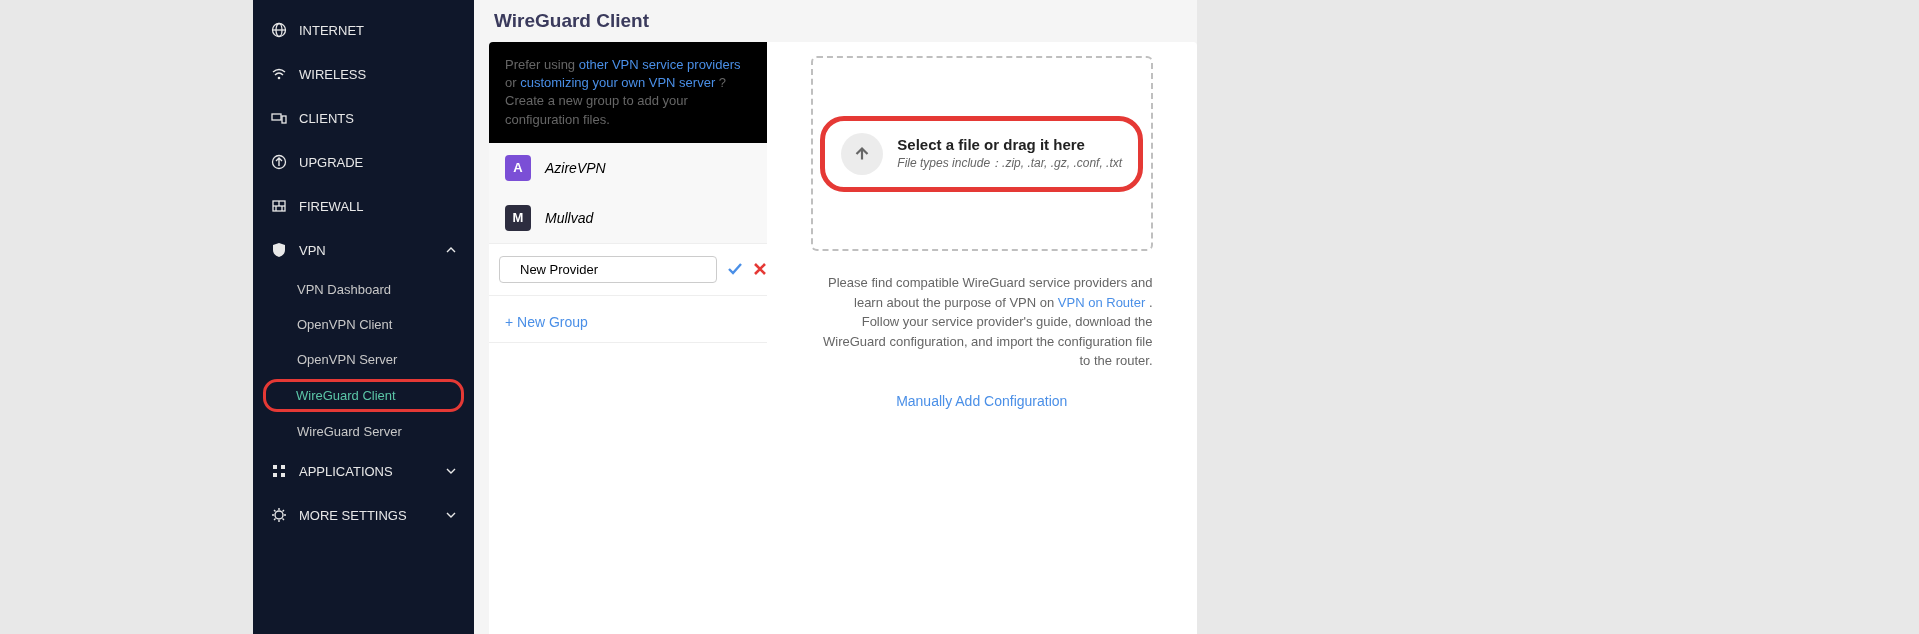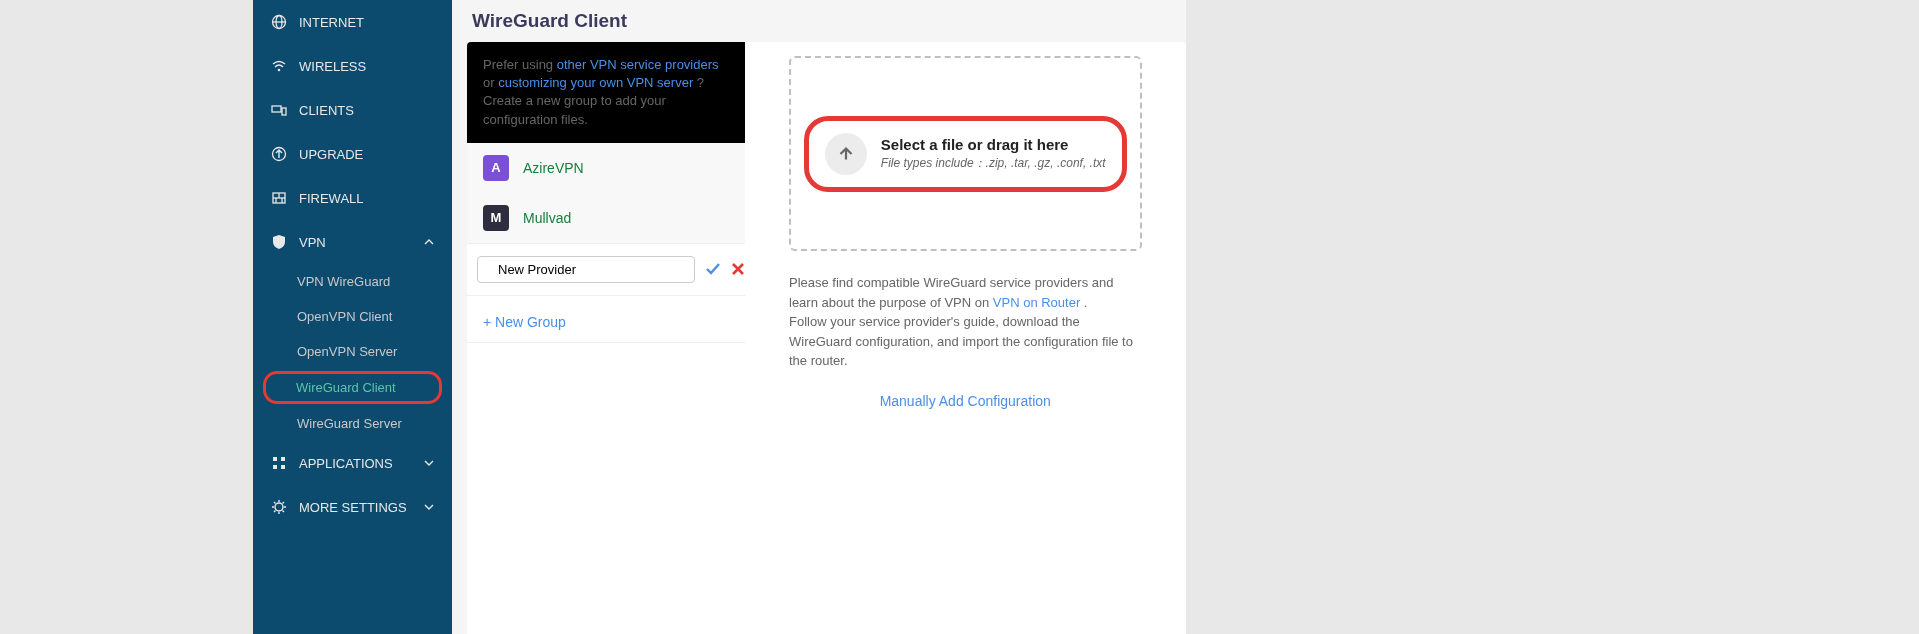--- a/index.html
+++ b/index.html
@@ -1,50 +1,50 @@
 <!DOCTYPE html>
 <html><head>
   <meta charset="utf-8">
   <style>
     * { margin: 0; padding: 0; box-sizing: border-box; }
     body { font-family: -apple-system, BlinkMacSystemFont, "Segoe UI", Arial, sans-serif; background: #e0e0e0; height: 634px; overflow: hidden; }
     .wrapper { display: flex; height: 100%; }
     .gutter-left { width: 253px; background: #e8e8e8; }
-    .sidebar { width: 199px; background: #0c4a6e; color: #d0d0d0; display: flex; flex-direction: column; padding-top: 0; }
+    .sidebar { width: 221px; background: #0f172a; color: #d0d0d0; display: flex; flex-direction: column; padding-top: 8px; }
     .nav-item { display: flex; align-items: center; padding: 14px 18px; font-size: 13px; font-weight: 500; color: #e8e8e8; cursor: pointer; }
     .nav-item .icon { width: 16px; height: 16px; margin-right: 12px; display: inline-flex; align-items: center; justify-content: center; }
     .nav-item .chevron { margin-left: auto; font-size: 11px; }
     .subnav-item { display: block; padding: 10px 18px 10px 44px; font-size: 13px; color: #c8c8c8; cursor: pointer; }
     .subnav-item.active { color: #5bc5a7; position: relative; }
     .highlight-red { border: 3px solid #e53935; border-radius: 14px; margin: 2px 10px; padding: 6px 30px !important; }
     .main-area { flex: 1; background: #f5f5f5; display: flex; flex-direction: column; max-width: 880px; }
     .page-header { padding: 10px 20px; font-size: 19px; font-weight: 600; color: #3a3a5c; }
     .content-card { background: #fff; margin: 0 0 0 15px; border-radius: 4px 4px 0 0; display: flex; flex: 1; }
     .left-panel { width: 278px; display: flex; flex-direction: column; }
     .header-text { padding: 14px 16px; font-size: 13px; color: #666; line-height: 1.4; background: #000000; border-radius: 4px 0 0 0; }
     .header-text a { color: #4a8fe7; text-decoration: none; }
     .provider-item { display: flex; align-items: center; padding: 12px 16px; cursor: pointer; background: #f8f8f8; }
     .provider-item:last-of-type { padding-bottom: 18px; }
     .provider-icon { width: 26px; height: 26px; border-radius: 4px; display: flex; align-items: center; justify-content: center; color: #fff; font-weight: 700; font-size: 13px; margin-right: 14px; }
     .provider-icon.purple { background: #7b4fd6; }
     .provider-icon.dark { background: #2d2d3f; }
-    .provider-name { font-size: 14px; color: #15803d; }
+    .provider-name { font-size: 14px; color: #000000; font-style: italic; }
     .input-row { display: flex; align-items: center; padding: 12px 10px; border-top: 1px solid #eee; border-bottom: 1px solid #eee; }
     .input-row input { flex: 1; padding: 5px 20px; border: 1px solid #ccc; border-radius: 4px; font-size: 13px; outline: none; }
     .input-action { width: 18px; height: 18px; margin-left: 10px; cursor: pointer; display: flex; align-items: center; justify-content: center; }
     .check-icon { color: #4a8fe7; font-weight: bold; font-size: 16px; }
     .x-icon { color: #e53935; font-weight: bold; font-size: 16px; }
     .new-group-btn { padding: 18px 16px 12px; font-size: 14px; color: #4a8fe7; cursor: pointer; border-bottom: 1px solid #eee; }
     .right-panel { flex: 1; padding: 14px 44px 0; display: flex; flex-direction: column; align-items: center; }
     .drop-zone { border: 2px dashed #bfbfbf; border-radius: 6px; width: 100%; height: 195px; display: flex; align-items: center; justify-content: center; margin-bottom: 22px; }
     .drop-center { display: flex; align-items: center; gap: 14px; border: 5px solid #e53935; border-radius: 24px; padding: 12px 16px; }
     .upload-circle { width: 42px; height: 42px; border-radius: 50%; background: #ececec; display: flex; align-items: center; justify-content: center; }
     .drop-title { font-weight: 700; font-size: 15px; color: #222; }
     .drop-sub { font-size: 12px; color: #666; margin-top: 2px; font-style: italic; }
-    .info-text { font-size: 13px; color: #666; text-align: left; line-height: 1.5; max-width: 500px; }
+    .info-text { font-size: 13px; color: #666; text-align: right; line-height: 1.5; max-width: 500px; }
     .info-text a { color: #4a8fe7; text-decoration: none; }
     .manual-link { display: block; color: #4a8fe7; font-size: 14px; text-align: center; margin-top: 22px; text-decoration: none; cursor: pointer; }
     .gutter-right { flex: 1; background: #e8e8e8; }
     svg { display: block; }
   </style>
 </head>
 <body>
 
 <div class="wrapper">
   <div class="gutter-left"></div>
@@ -112,21 +112,21 @@
           </svg>
       </span>
       <span>VPN</span>
       <span class="chevron">
         <svg viewBox="0 0 10 6" width="10" height="6">
             <path d="M1 5 L5 1 L9 5" fill="none" stroke="#e8e8e8" stroke-width="1.4"></path>
           </svg>
       </span>
     </div>
 
-    <div class="subnav-item">VPN WireGuard</div>
+    <div class="subnav-item">VPN Dashboard</div>
     <div class="subnav-item">OpenVPN Client</div>
     <div class="subnav-item">OpenVPN Server</div>
     <div class="subnav-item active highlight-red">WireGuard Client</div>
     <div class="subnav-item">WireGuard Server</div>
 
     <div class="nav-item">
       <span class="icon">
         <svg viewBox="0 0 16 16" width="16" height="16">
             <rect x="2" y="2" width="4" height="4" fill="#e8e8e8"></rect>
             <rect x="10" y="2" width="4" height="4" fill="#e8e8e8"></rect>

